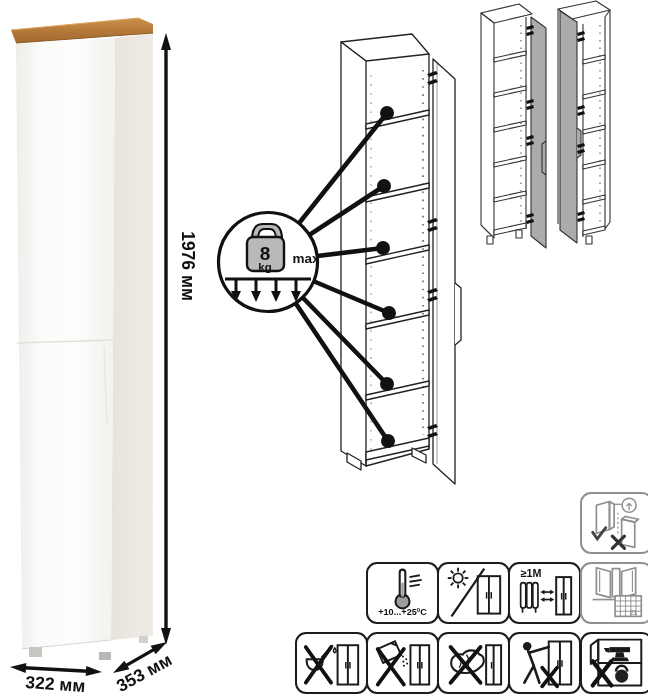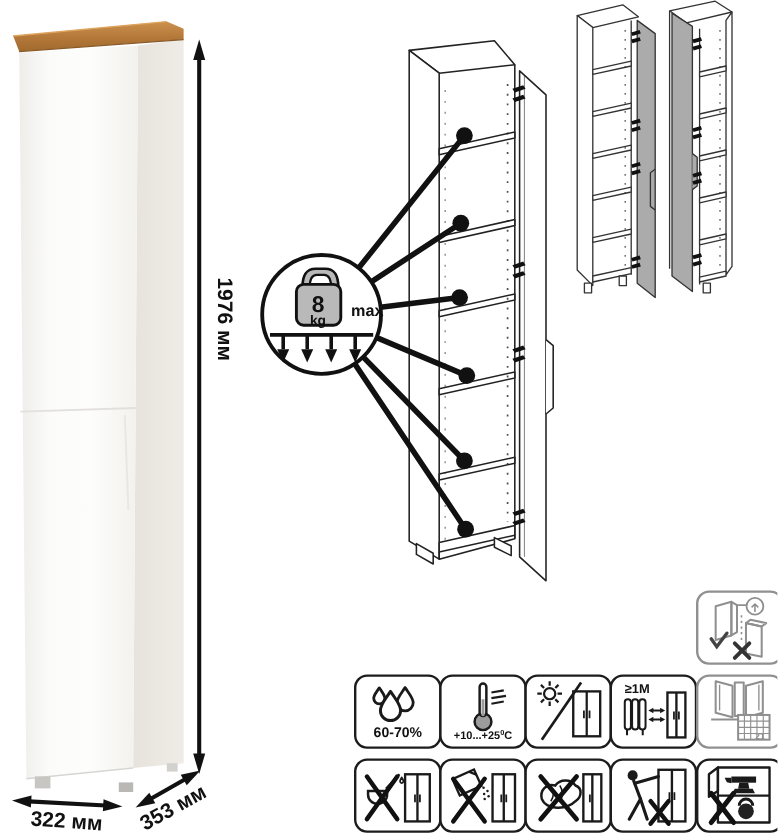--- a/index.html
+++ b/index.html
@@ -215,30 +215,20 @@
       <line x1="29" y1="11" x2="37" y2="11" stroke-width="1.4"></line>
       <polygon points="37,27 51,30 51,57 37,54"></polygon>
       <polygon points="37,27 41,24 55,27 51,30"></polygon>
       <line x1="33" y1="20" x2="33" y2="42" stroke-dasharray="2 3" stroke-width="1.4"></line>
     </g>
     <path d="M6,41 l5,7 9,-12" stroke="#444" stroke-width="3" fill="none" stroke-linecap="round"></path>
     <path d="M27,45 l13,13 M40,45 l-13,13" stroke="#333" stroke-width="3.4" fill="none" stroke-linecap="round"></path>
   </svg>
 </div>
 
-<div class="icon-tile" style="left:295px;top:562px;">
-  <svg viewBox="0 0 63 62">
-    <g stroke="#1a1a1a" fill="#fff" stroke-linejoin="round">
-      <path transform="translate(15,17) scale(0.55)" stroke-width="4.5" d="M0,-13 C4.5,-6 9,-1.5 9,4 A9,9 0 1,1 -9,4 C-9,-1.5 -4.5,-6 0,-13 Z"></path>
-      <path transform="translate(38,20) scale(0.8)" stroke-width="3.1" d="M0,-13 C4.5,-6 9,-1.5 9,4 A9,9 0 1,1 -9,4 C-9,-1.5 -4.5,-6 0,-13 Z"></path>
-      <path transform="translate(25,26)" stroke-width="2.6" d="M0,-13 C4.5,-6 9,-1.5 9,4 A9,9 0 1,1 -9,4 C-9,-1.5 -4.5,-6 0,-13 Z"></path>
-    </g>
-    <text class="icon-label" x="31.5" y="54" font-size="12.5" text-anchor="middle">60-70%</text>
-  </svg>
-</div>
 
 <div class="icon-tile" style="left:366px;top:562px;">
   <svg viewBox="0 0 63 62">
     <circle cx="31.5" cy="40" r="7.5" fill="#9c9c9c" stroke="#1a1a1a" stroke-width="2.2"></circle>
     <rect x="28.5" y="6" width="6" height="29" rx="3" fill="#fff" stroke="#1a1a1a" stroke-width="2.2"></rect>
     <rect x="30.2" y="20" width="2.6" height="15" fill="#9c9c9c"></rect>
     <g stroke="#1a1a1a" stroke-width="2">
       <line x1="39" y1="14" x2="50" y2="12"></line>
           <line x1="39" y1="19" x2="52" y2="17"></line>
           <line x1="39" y1="24" x2="50" y2="22"></line>

